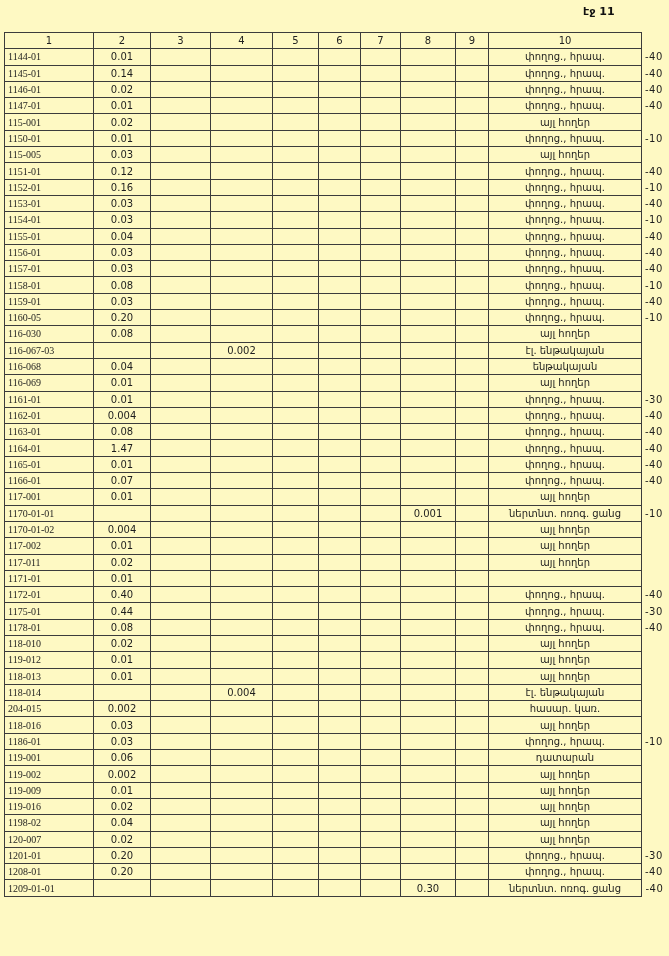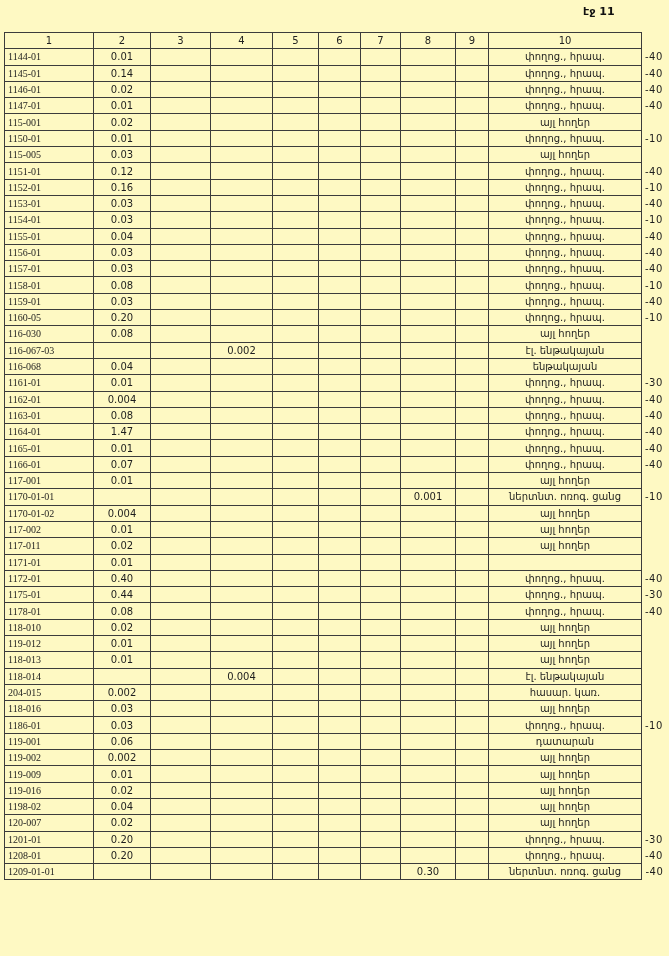--- a/index.html
+++ b/index.html
@@ -350,20 +350,33 @@
           <td class="c4"></td>
           <td class="c5"></td>
           <td class="c6"></td>
           <td class="c7"></td>
           <td class="c8"></td>
           <td class="c9"></td>
           <td class="c10">ենթակայան</td>
           <td class="note-cell"></td>
         </tr>
         <tr>
+          <td class="c1">116-069</td>
+          <td class="c2">0.01</td>
+          <td class="c3"></td>
+          <td class="c4"></td>
+          <td class="c5"></td>
+          <td class="c6"></td>
+          <td class="c7"></td>
+          <td class="c8"></td>
+          <td class="c9"></td>
+          <td class="c10">այլ հողեր</td>
+          <td class="note-cell"></td>
+        </tr>
+        <tr>
           <td class="c1">1161-01</td>
           <td class="c2">0.01</td>
           <td class="c3"></td>
           <td class="c4"></td>
           <td class="c5"></td>
           <td class="c6"></td>
           <td class="c7"></td>
           <td class="c8"></td>
           <td class="c9"></td>
           <td class="c10">փողոց., հրապ.</td>

